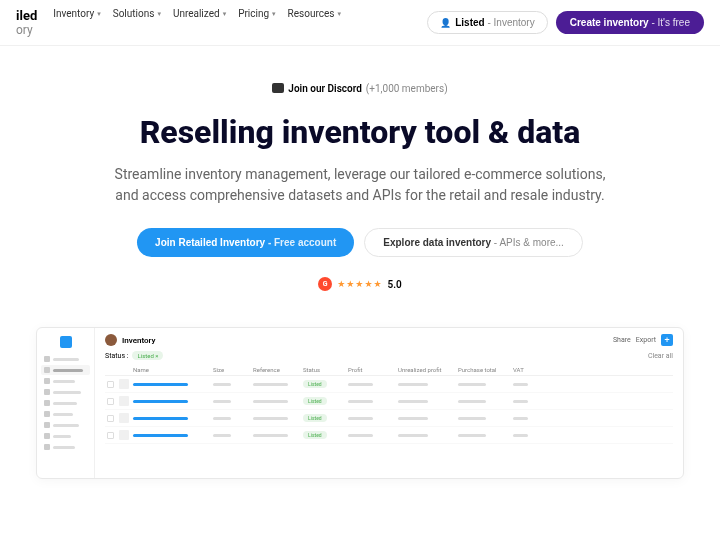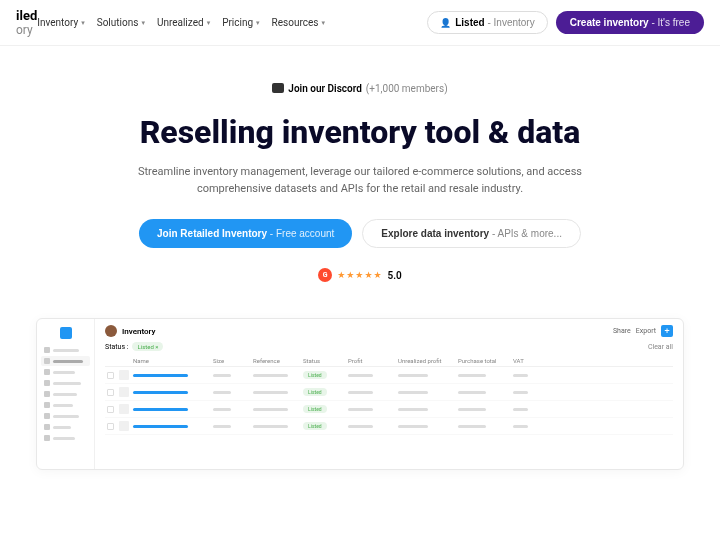--- a/index.html
+++ b/index.html
@@ -1,38 +1,38 @@
 <!DOCTYPE html>
 <html><head>
 <meta charset="utf-8">
 <style>
 *{margin:0;padding:0;box-sizing:border-box}
 body{font-family:-apple-system,BlinkMacSystemFont,'Segoe UI',Roboto,sans-serif;background:#fff;width:720px;height:540px;overflow:hidden}
 .header{display:flex;align-items:center;justify-content:space-between;padding:8px 16px;border-bottom:1px solid #f0f0f0}
-.hl{display:flex;align-items:center;gap:0}
+.hl{display:flex;align-items:flex-start;gap:16px}
 .logo{font-weight:700;font-size:13px;color:#000}
 .logo-sub{font-size:12px;color:#888}
 .nav{display:flex;gap:12px}
 .nav-item{font-size:10px;color:#333;display:flex;align-items:center;gap:3px;cursor:pointer}
 .chev{font-size:7px;color:#888}
 .hr{display:flex;align-items:center;gap:8px}
 .login-btn{font-size:10px;padding:5px 12px;border:1px solid #ddd;border-radius:16px;background:#fff;cursor:pointer;display:flex;align-items:center;gap:4px}
 .login-btn .icon{font-size:9px}
 .login-light{color:#888}
 .create-btn{font-size:10px;padding:6px 14px;background:#4c1d95;color:#fff;border:none;border-radius:16px;cursor:pointer;font-weight:500}
 .create-light{opacity:.85}
 .hero{text-align:center;padding:32px 40px 16px}
 .discord{display:inline-flex;align-items:center;gap:4px;font-size:10px;margin-bottom:20px;cursor:pointer}
 .discord .di{width:12px;height:10px;background:#333;border-radius:2px;display:inline-block}
 .discord .dm{font-weight:600}
 .discord .dc{color:#888}
 .h1{font-size:32px;font-weight:800;color:#0a0a28;line-height:1.15;margin-bottom:14px}
-.sub{font-size:11px;color:#666;line-height:1.5;max-width:500px;margin:5px auto 22px}
+.sub{font-size:14px;color:#666;line-height:1.5;max-width:500px;margin:5px auto 22px}
 .cta{display:flex;justify-content:center;gap:10px;margin-bottom:20px}
-.cta-p{font-size:10px;padding:8px 18px;background:#2196f3;color:#fff;border:none;border-radius:18px;cursor:pointer;font-weight:400}
+.cta-p{font-size:10px;padding:8px 18px;background:#2196f3;color:#fff;border:none;border-radius:18px;cursor:pointer;font-weight:700}
 .cta-p .l{opacity:.85}
 .cta-s{font-size:10px;padding:8px 18px;background:#fff;color:#333;border:1px solid #e5e5e5;border-radius:18px;cursor:pointer}
 .cta-s .l{color:#888}
 .rating{display:flex;align-items:center;justify-content:center;gap:5px;font-size:10px}
 .rb{width:14px;height:14px;background:#ff4a2e;border-radius:50%;color:#fff;display:flex;align-items:center;justify-content:center;font-size:7px;font-weight:700}
 .stars{color:#ff9933;font-size:9px;letter-spacing:1px}
 .rv{font-weight:600;font-size:10px}
 .preview{margin:20px 36px 0;border:1px solid #e8e8e8;border-radius:6px;overflow:hidden;box-shadow:0 2px 12px rgba(0,0,0,.04)}
 .pw{display:flex;height:150px}
 .psb{width:58px;border-right:1px solid #f0f0f0;padding:6px 0}

